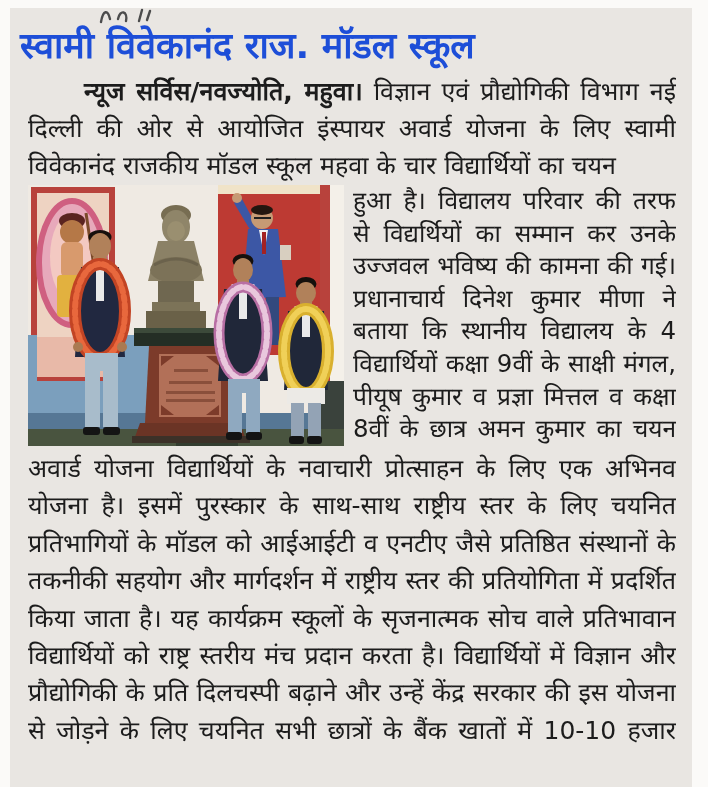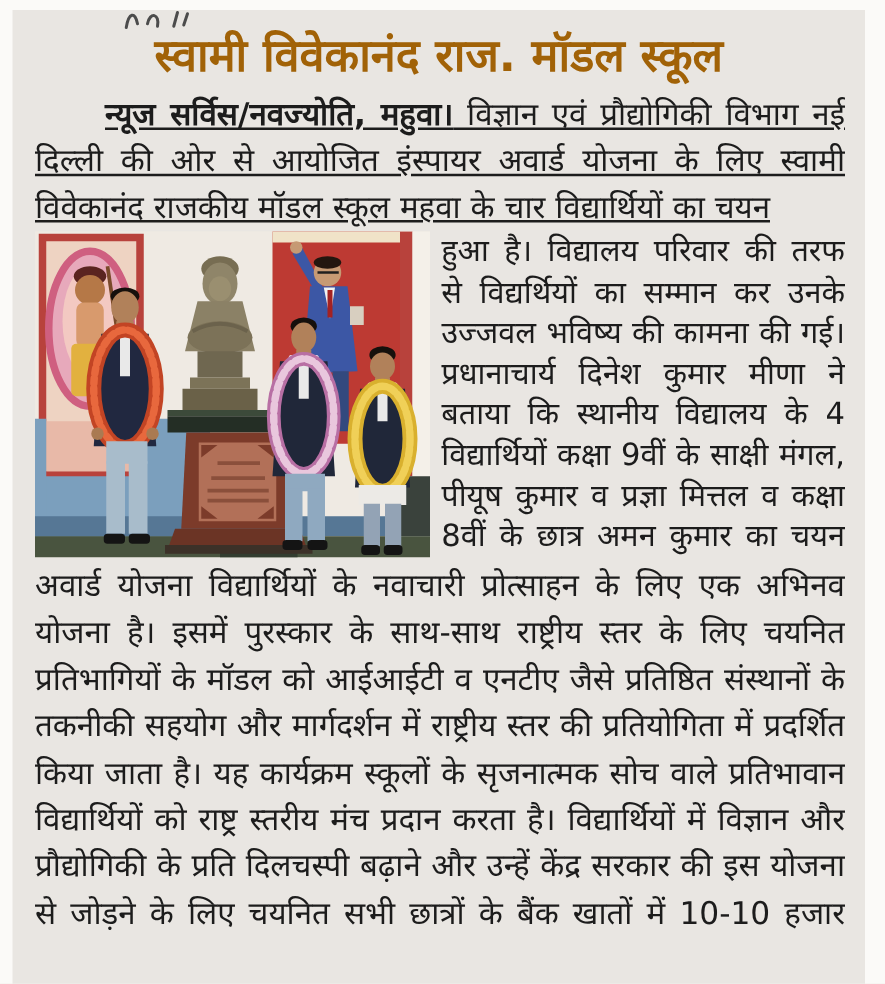--- a/index.html
+++ b/index.html
@@ -7,31 +7,31 @@
     width:708px;height:787px;position:relative;overflow:hidden;
     background:#fbfaf8;
     font-family:"DejaVu Sans","Liberation Sans",sans-serif;
   }
   .page{
     position:absolute;left:10px;top:8px;width:682px;height:779px;
     background:#e9e6e2;
   }
   .scribble{position:absolute;left:85px;top:-2px;}
   .headline{
-    margin:0;padding:14px 10px 0 10px;text-align:center;
-    font-size:36px;line-height:47px;font-weight:700;color:#a16207;
+    margin:0;padding:14px 10px 0 10px;text-align:left;
+    font-size:36px;line-height:47px;font-weight:700;color:#1d4ed8;
     letter-spacing:0;
   }
   .headline span{display:block;}
   .article{
     position:relative;margin:4px 16px 0 18px;color:#1c1c1c;
   }
   .intro{
     margin:3px 0 0 0;text-align:justify;text-indent:56px;
-    font-size:25px;line-height:37px;height:112px;overflow:hidden;text-decoration:underline;
+    font-size:25px;line-height:37px;height:112px;overflow:hidden;
   }
   .dateline{font-weight:700;}
   .mid-row{
     display:flex;align-items:flex-start;height:263px;overflow:hidden;
   }
   .photo-wrap{
     flex:none;width:316px;height:261px;margin-right:9px;position:relative;
     background:#efeae3;
   }
   .beside{

